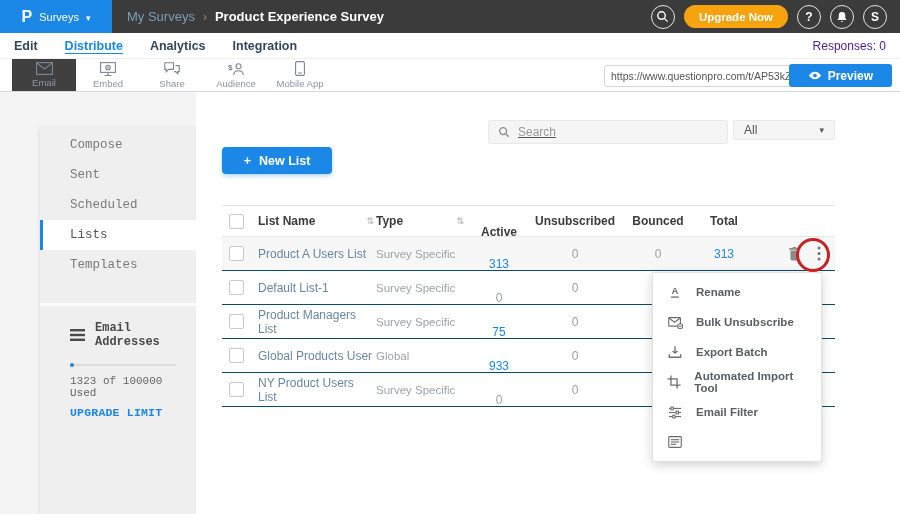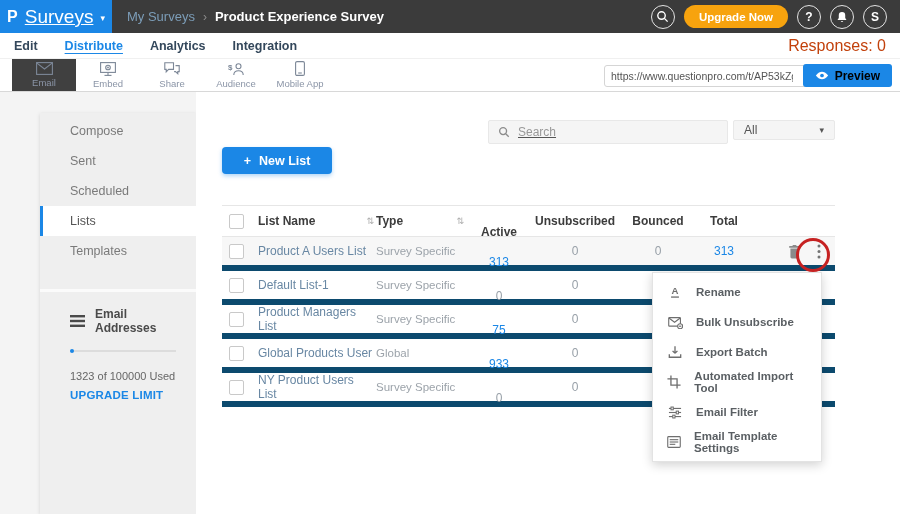--- a/index.html
+++ b/index.html
@@ -3,76 +3,76 @@
 <meta charset="utf-8">
 <style>
   * { margin:0; padding:0; box-sizing:border-box; }
   body { background:#fff; font-family:"Liberation Sans","DejaVu Sans",sans-serif; }
   .screen { position:relative; width:900px; height:514px; background:#fff; overflow:hidden; }
 
   
   .topbar { position:absolute; top:0; left:0; right:0; height:33px; background:#3B3B3B; display:flex; align-items:center; }
   .brand { width:112px; height:33px; background:#1B87E6; display:flex; align-items:center; justify-content:center; gap:7px; color:#fff; cursor:pointer; }
   .brand .logo { font-weight:700; font-size:16px; line-height:1; }
-  .brand .brand-label { font-size:19px;text-decoration:underline; }
+  .brand .brand-label { font-size:11px; }
   .brand .caret { font-size:9px; padding-top:2px; }
   .breadcrumb { margin-left:15px; display:flex; align-items:center; gap:8px; font-size:13px; }
   .bc-parent { color:#7C9DB8; cursor:pointer; }
   .bc-sep { color:#8A8A8A; font-size:12px; }
   .bc-current { color:#fff; font-weight:600; }
   .top-actions { margin-left:auto; display:flex; align-items:center; gap:9px; padding-right:13px; }
   .circle { width:24px; height:24px; border:1.5px solid rgba(255,255,255,.85); border-radius:50%; color:#fff; display:flex; align-items:center; justify-content:center; font-size:12px; font-weight:700; cursor:pointer; }
   .upgrade { height:23px; padding:0 15px; border-radius:12px; background:#F7A30E; color:#fff; font-size:11.5px; font-weight:700; display:flex; align-items:center; cursor:pointer; }
 
   
   .navrow { position:absolute; top:33px; left:0; right:0; height:26px; background:#fff; display:flex; align-items:center; padding:8px 10px; border-bottom:1px solid #F0F0F0; }
   #nav-items { display:flex; gap:27px; margin-left:4px; }
   .nav-item { font-size:12.5px; color:#33475B; font-weight:600; cursor:pointer; }
   .nav-item.active { color:#1B87E6; text-decoration:underline; text-underline-offset:3px; }
-  .responses { margin-left:auto; font-size:16px; color:#c2410c; padding-right:4px; }
+  .responses { margin-left:auto; font-size:12px; color:#4c1d95; padding-right:4px; }
 
   
   .toolbar { position:absolute; top:59px; left:0; right:0; height:33px; background:#fff; border-bottom:1px solid #D8D8D8; }
   .tool-tabs { display:flex; margin-left:12px; height:100%; }
   .tool-tab { width:64px; display:flex; flex-direction:column; align-items:center; justify-content:center; gap:2px; color:#7C8797; cursor:pointer; }
   .tool-tab.active { background:#404040; }
   .tool-tab .tlabel { font-size:9.5px; color:#8A94A6; }
   .url-wrap { position:absolute; right:78px; top:6px; width:218px; height:22px; border:1px solid #D5D5D5; border-radius:3px; display:flex; align-items:center; background:#fff; }
   .url-input { flex:1; border:none; outline:none; font-size:10.5px; color:#555; padding:0 6px; background:transparent; font-family:inherit; min-width:0; }
   .url-edit { width:22px; display:flex; align-items:center; justify-content:center; color:#777; cursor:pointer; }
-  .preview-btn { position:absolute; right:8px; top:5px; height:23px; background:#1B87E6; border:none; color:#000000; border-radius:3px; display:flex; align-items:center; gap:6px; padding:0 12px; font-size:12px; font-weight:600; cursor:pointer; font-family:inherit; }
+  .preview-btn { position:absolute; right:8px; top:5px; height:23px; background:#1B87E6; border:none; color:#ffffff; border-radius:3px; display:flex; align-items:center; gap:6px; padding:0 19px; font-size:12px; font-weight:600; cursor:pointer; font-family:inherit; }
 
   
   .left-rail { position:absolute; top:92px; left:0; width:196px; bottom:0; background:#F4F4F4; }
-  .sidebar { position:absolute; top:113px; left:40px; width:156px; bottom:0; background:#EFEFEF; box-shadow:0 1px 4px rgba(0,0,0,.13); }
+  .sidebar { position:absolute; top:127px; left:40px; width:156px; bottom:0; background:#EFEFEF; box-shadow:0 1px 4px rgba(0,0,0,.13);font-family:Liberation Mono, monospace; }
   #sidebar-items { padding-top:3px; }
   .side-item { height:30px; line-height:30px; padding-left:30px; font-size:12.5px; color:#7A7A7A; cursor:pointer; position:relative; }
   .side-item.active { background:#fff; color:#555; }
   .side-item.active::before { content:""; position:absolute; left:0; top:0; bottom:0; width:3px; background:#1B87E6; }
   .side-divider { height:3px; background:#FBFBFB; margin-top:23px; }
   .email-block { padding:15px 16px 0 30px; }
   .eb-head { display:flex; align-items:center; gap:10px; color:#4A4A4A; font-weight:700; font-size:12px; }
   .eb-progress { margin-top:15px; height:2px; background:#DCDCDC; position:relative; width:106px; }
   .eb-progress .fill { position:absolute; left:0; top:-1px; height:4px; width:4px; border-radius:2px; background:#1B87E6; }
-  .eb-usage { margin-top:18px; font-size:11px; color:#666; }
+  .eb-usage { margin-top:9px; font-size:11px; color:#666; }
   .eb-upgrade { margin-top:7px; font-size:11.5px; color:#1B87E6; font-weight:700; cursor:pointer; letter-spacing:.2px; }
 
   
   .main { position:absolute; top:92px; left:196px; right:0; bottom:0; background:#fff; }
   .search-box { position:absolute; left:292px; top:28px; width:240px; height:24px; background:#F5F5F5; border:1px solid #E8E8E8; border-radius:2px; display:flex; align-items:center; padding:0 9px; gap:8px; color:#8C8C8C; }
   .search-input { border:none; background:transparent; outline:none; font-size:12px; color:#555; flex:1; font-family:inherit; min-width:0;text-decoration:underline; }
   .search-input::placeholder { color:#999; }
   .filter-box { position:absolute; left:537px; top:28px; width:102px; height:20px; background:#F5F5F5; border:1px solid #E8E8E8; border-radius:2px; display:flex; align-items:center; padding:0 10px; font-size:12px; color:#555; cursor:pointer; }
   .filter-caret { margin-left:auto; font-size:9px; color:#555; }
   .newlist-btn { position:absolute; left:26px; top:55px; width:110px; height:27px; background:#1B87E6; color:#fff; border:none; border-radius:4px; font-size:12.5px; font-weight:600; display:flex; align-items:center; justify-content:center; gap:8px; cursor:pointer; box-shadow:0 2px 4px rgba(27,135,230,.35); font-family:inherit; }
 
   
   .table { position:absolute; left:26px; top:113px; width:613px; }
   .thead { display:flex; align-items:center; height:32px; border-top:1px solid #E6E6E6; border-bottom:1px solid #E6E6E6; font-weight:700; font-size:12px; color:#3C3C3C; }
-  .trow { display:flex; align-items:center; height:34px; border-bottom:6px solid #0c4a6e; font-size:12px; background:#fff; }
+  .trow { display:flex; align-items:center; height:34px; border-bottom:1px solid #0c4a6e; font-size:12px; background:#fff; }
   .trow.hover { background:#F7F7F7; }
   .c-check { width:36px; display:flex; align-items:center; padding-left:7px; }
   .checkbox { width:15px; height:15px; border:1px solid #C9C9C9; border-radius:2px; background:#fff; cursor:pointer; }
   .c-name { width:116px; display:flex; align-items:center; justify-content:space-between; }
   .c-type { width:96px; display:flex; align-items:center; justify-content:space-between; padding-left:2px; padding-right:6px; }
   .c-active { width:58px; text-align:center;margin-top:21px; }
   .c-unsub { width:94px; text-align:center; }
   .c-bounce { width:72px; text-align:center; }
   .c-total { width:60px; text-align:center; }
   .c-actions { flex:1; display:flex; align-items:center; justify-content:flex-end; gap:12px; padding-right:10px; }
@@ -443,19 +443,18 @@
       </div>
       <div class="menu-item">
         <span class="ic">
           <svg width="14" height="12" viewBox="0 0 16 14">
             <rect x="0.7" y="0.7" width="14.6" height="12.6" rx="1" fill="none" stroke="currentColor" stroke-width="1.3"></rect>
             <line x1="3" y1="4.3" x2="13" y2="4.3" stroke="currentColor" stroke-width="1.3"></line>
             <line x1="3" y1="7" x2="13" y2="7" stroke="currentColor" stroke-width="1.3"></line>
             <line x1="3" y1="9.7" x2="9.5" y2="9.7" stroke="currentColor" stroke-width="1.3"></line>
           </svg>
         </span>
-        <span>Email Template Settings</span>
       </div>
     </div>
 
   <div class="red-circle"></div>
 
 </div>
 
 </body></html>

